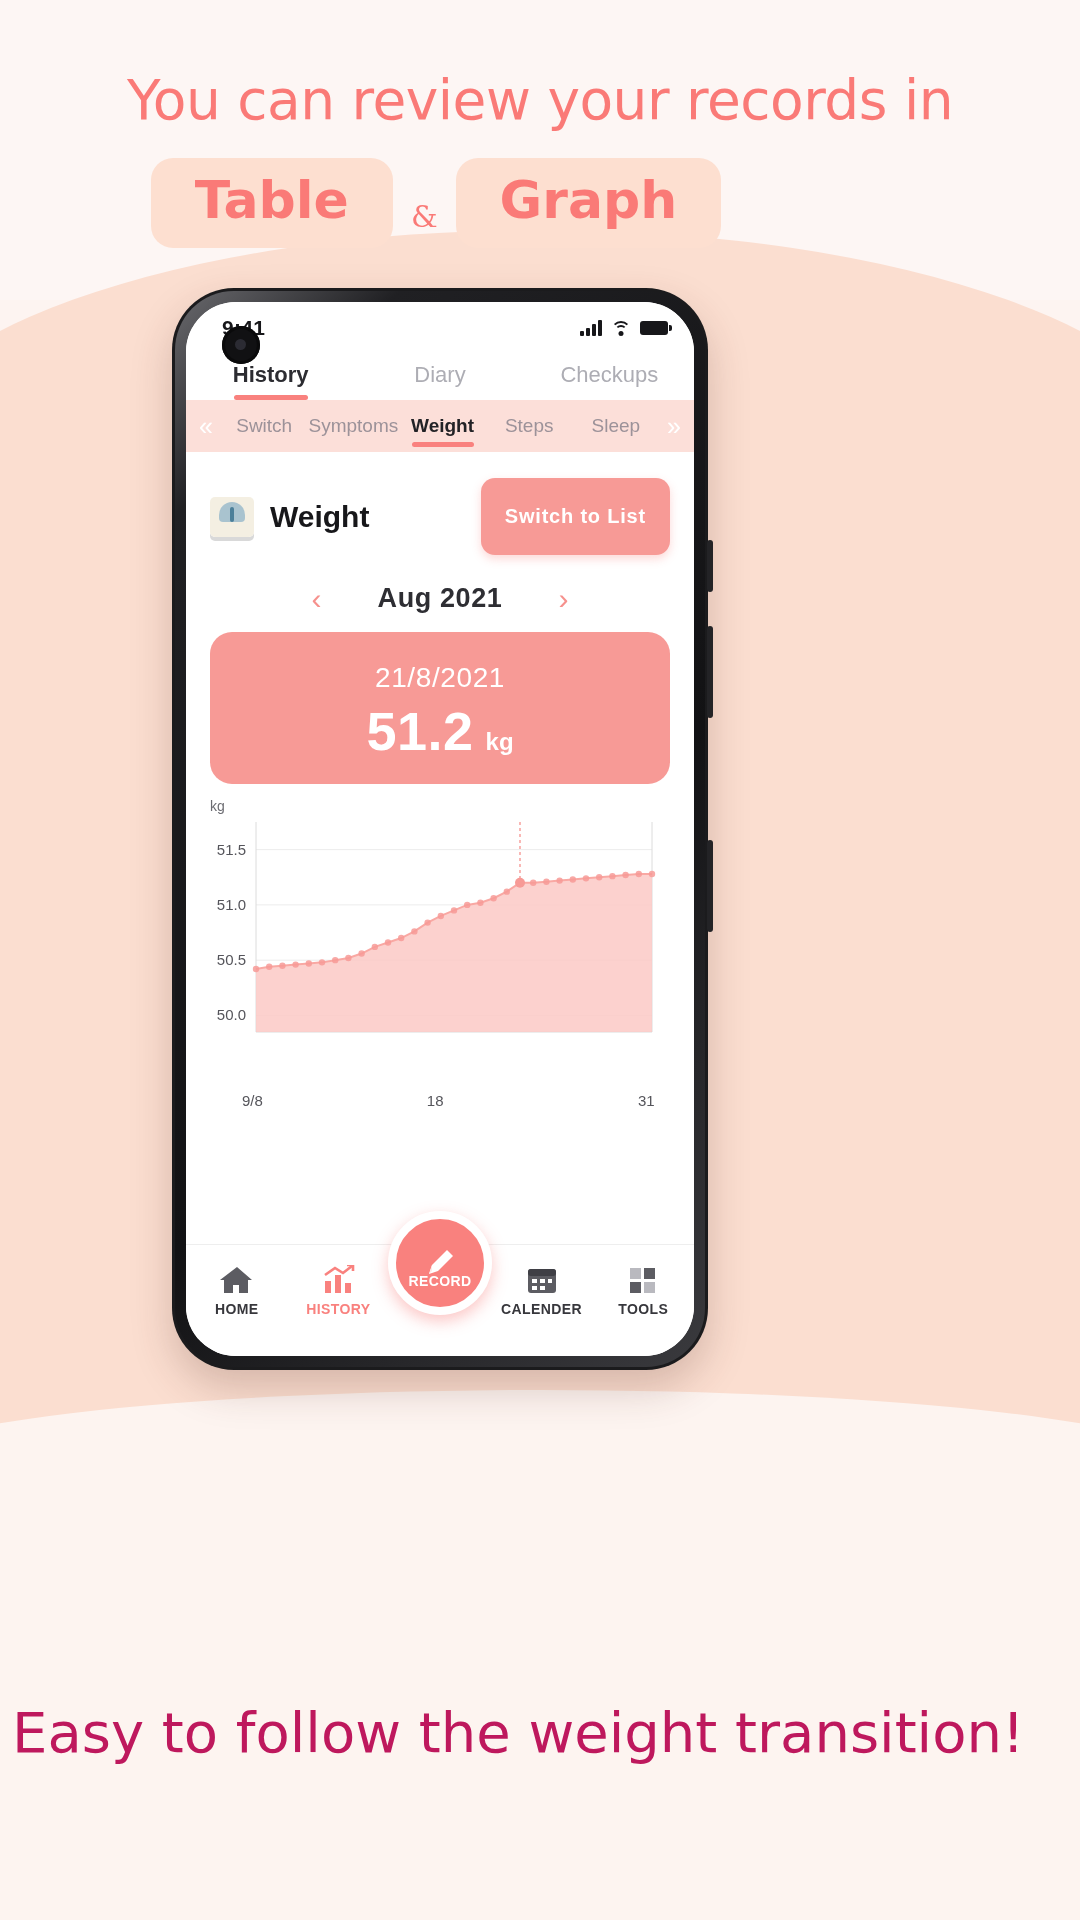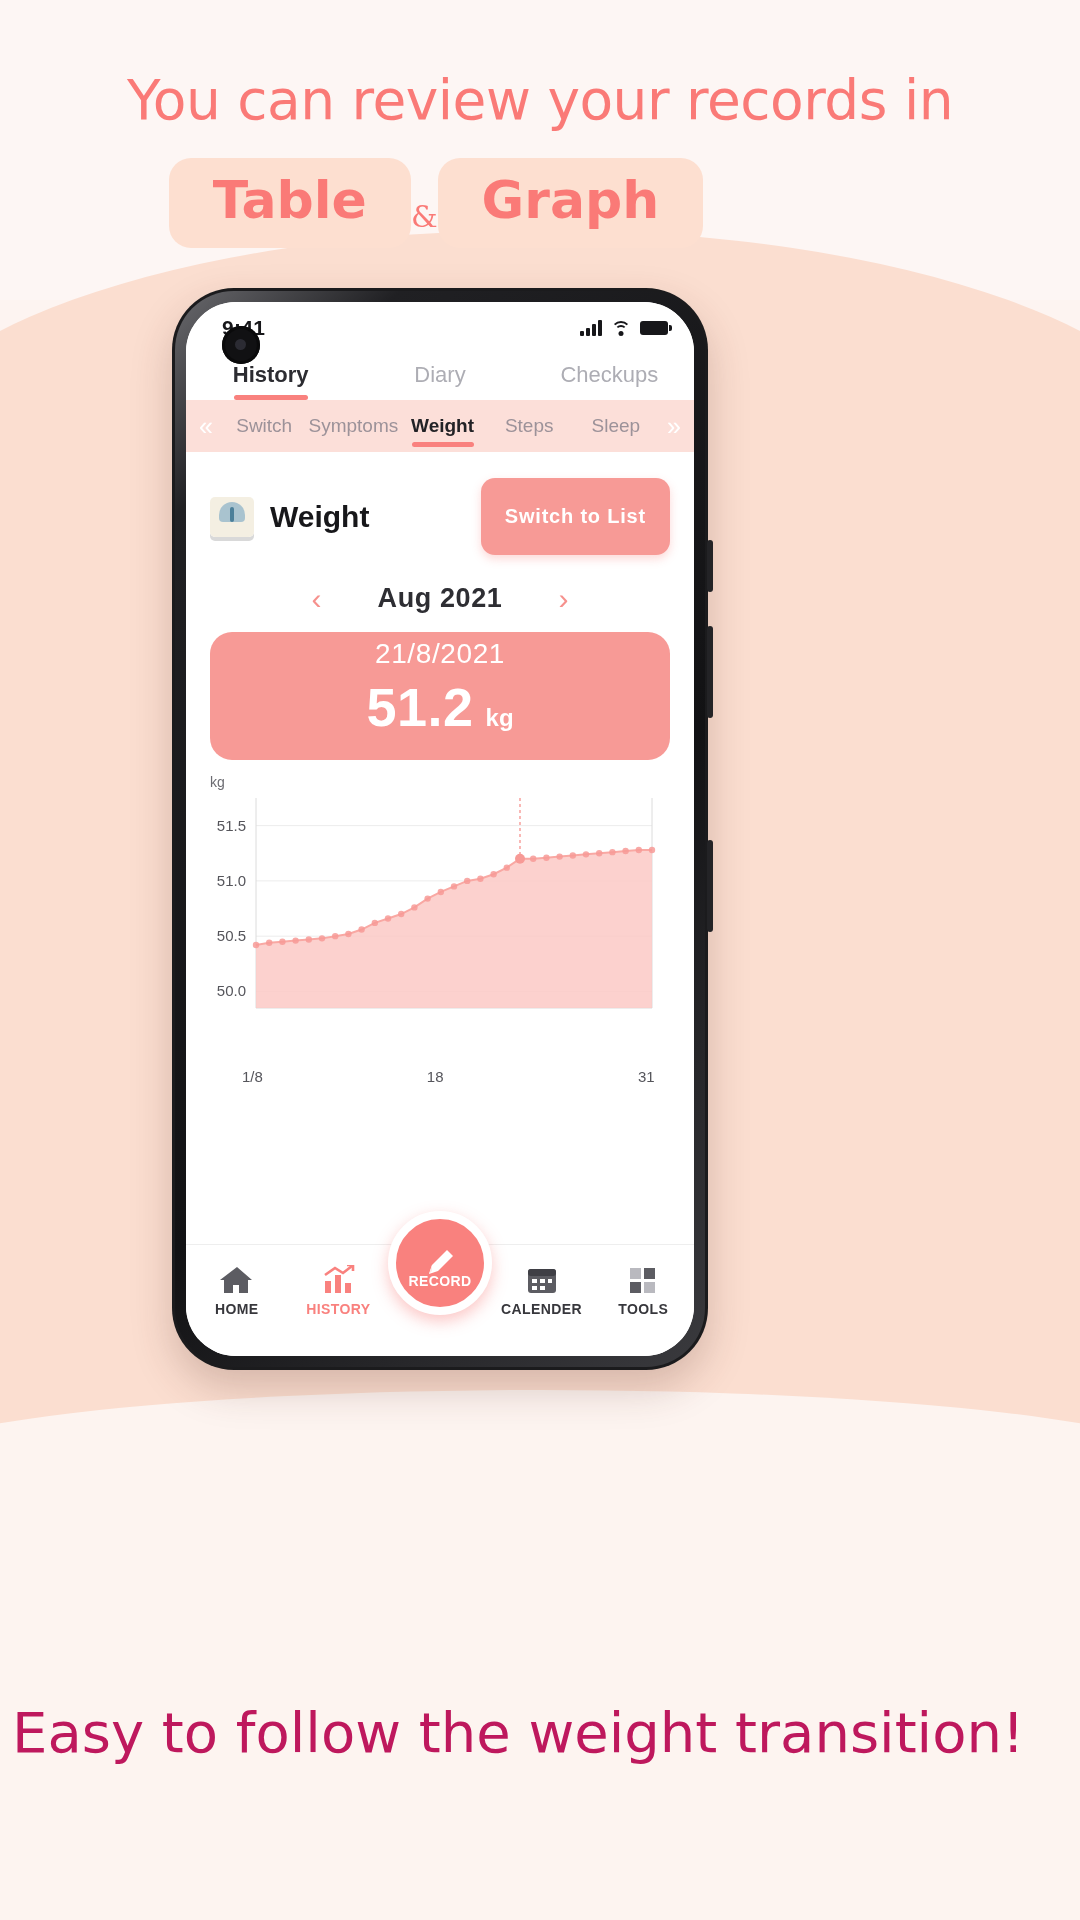--- a/index.html
+++ b/index.html
@@ -32,21 +32,21 @@
     position:absolute; left:0; top:68px; width:1080px;
     text-align:center;
     font-family:"DejaVu Sans", sans-serif;
     font-size:55px; font-weight:400;
     color:#fa7a77;
     letter-spacing:-0.5px;
     z-index:5;
   }
   .badge-row {
     position:absolute; left:0; top:158px; width:872px;
-    display:flex; align-items:center; justify-content:center; gap:0;
+    display:flex; align-items:center; justify-content:center; gap:18px;
     z-index:5;
   }
   .badge {
     background:#fddfd0;
     color:#fa7a77;
     font-family:"DejaVu Sans", sans-serif;
     font-size:52px; font-weight:700;
     padding:16px 44px 22px 44px;
     border-radius:22px;
     line-height:1.0;
@@ -198,21 +198,21 @@
   .month-nav {
     display:flex; align-items:center; justify-content:center;
     gap:56px; padding:28px 0 18px 0;
   }
   .month-arrow { color:#f6918d; font-size:30px; font-weight:400; line-height:1; }
   .month-label { font-size:27px; font-weight:700; color:#2e2e33; letter-spacing:0.6px; }
 
   
   .val-card {
     margin:0 24px; background:#f79a96; border-radius:22px;
-    padding:6px 0 22px 0; text-align:center; color:#fff;
+    padding:30px 0 22px 0; text-align:center; color:#fff;
   }
   .val-date { font-size:28px; font-weight:400; letter-spacing:0.6px; }
   .val-line { display:flex; align-items:baseline; justify-content:center; gap:12px; margin-top:6px; }
   .val-num { font-size:54px; font-weight:700; letter-spacing:0.5px; }
   .val-unit { font-size:24px; font-weight:700; }
 
   
   .chart-wrap { position:relative; margin:14px 0 0 0; height:290px; }
   .chart-unit {
     position:absolute; left:24px; top:0; font-size:14px; color:#6c6c72;
@@ -376,21 +376,21 @@
           <circle cx="400" cy="66.3684210526314" r="3.2" fill="#f79a96" opacity="0.85"></circle>
           <circle cx="413.2" cy="65.26315789473688" r="3.2" fill="#f79a96" opacity="0.85"></circle>
           <circle cx="426.40000000000003" cy="64.15789473684237" r="3.2" fill="#f79a96" opacity="0.85"></circle>
           <circle cx="439.6" cy="63.052631578947064" r="3.2" fill="#f79a96" opacity="0.85"></circle>
           <circle cx="452.8" cy="61.947368421052545" r="3.2" fill="#f79a96" opacity="0.85"></circle>
           <circle cx="466" cy="61.947368421052545" r="3.2" fill="#f79a96" opacity="0.85"></circle>
           <line x1="334" y1="10" x2="334" y2="70.78947368421026" stroke="#f79a96" stroke-width="1.4" stroke-dasharray="3,3"></line>
           <circle cx="334" cy="70.78947368421026" r="5" fill="#f79a96"></circle>
         </svg>
       <div class="x-labels" id="xlabels">
-          <span style="left: 56px;">1/8</span>
+          <span style="left: 56px;">9/8</span>
           <span style="left: 240.8px;">18</span>
           <span style="left: 452px;">31</span>
         </div>
     </div>
 
     <div class="bottom-nav">
       <div class="nav-item">
         <div class="nav-ico">
           <svg width="34" height="30" viewBox="0 0 34 30">
               <path d="M17 2 L32 15 h-4 v13 h-9 v-8 h-6 v8 H4 V15 H0 Z" fill="#5c5c62"></path>

